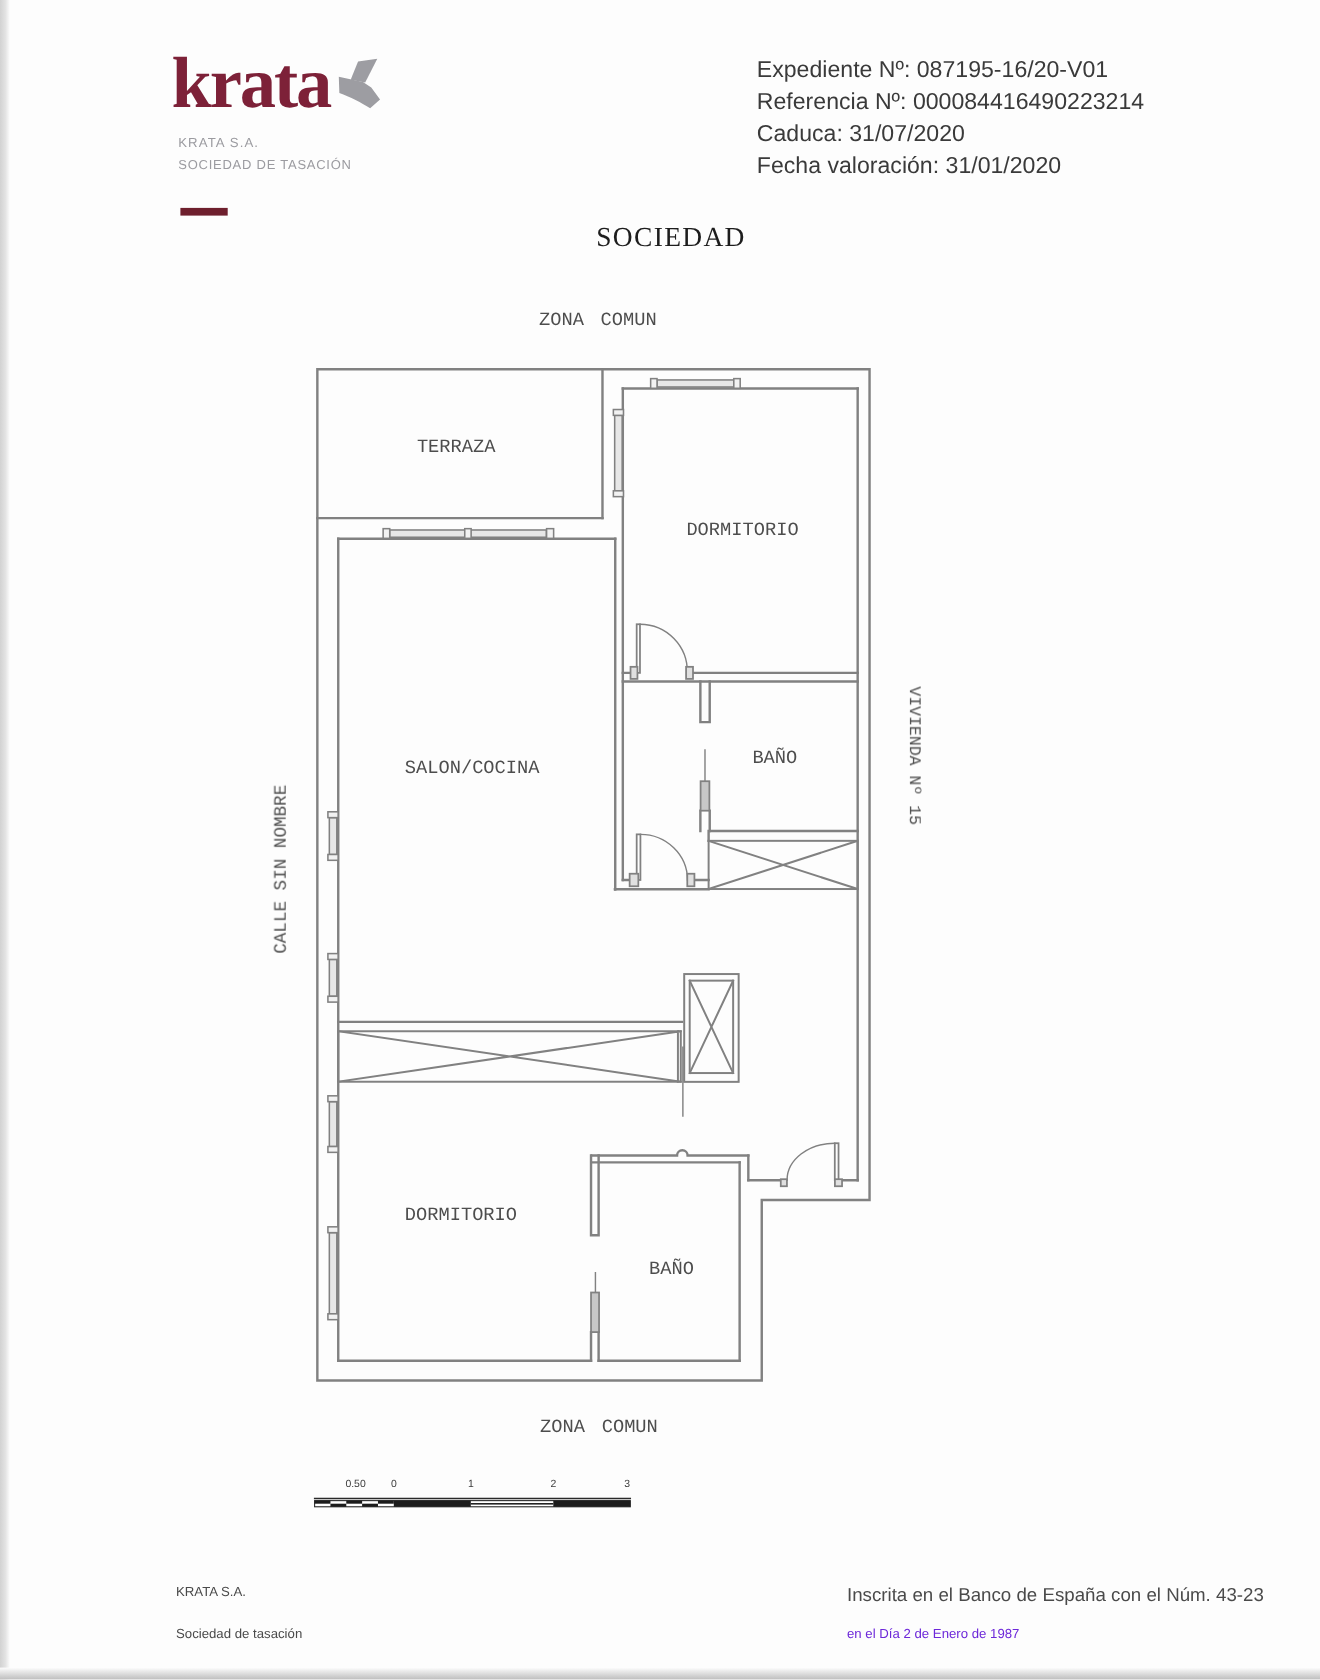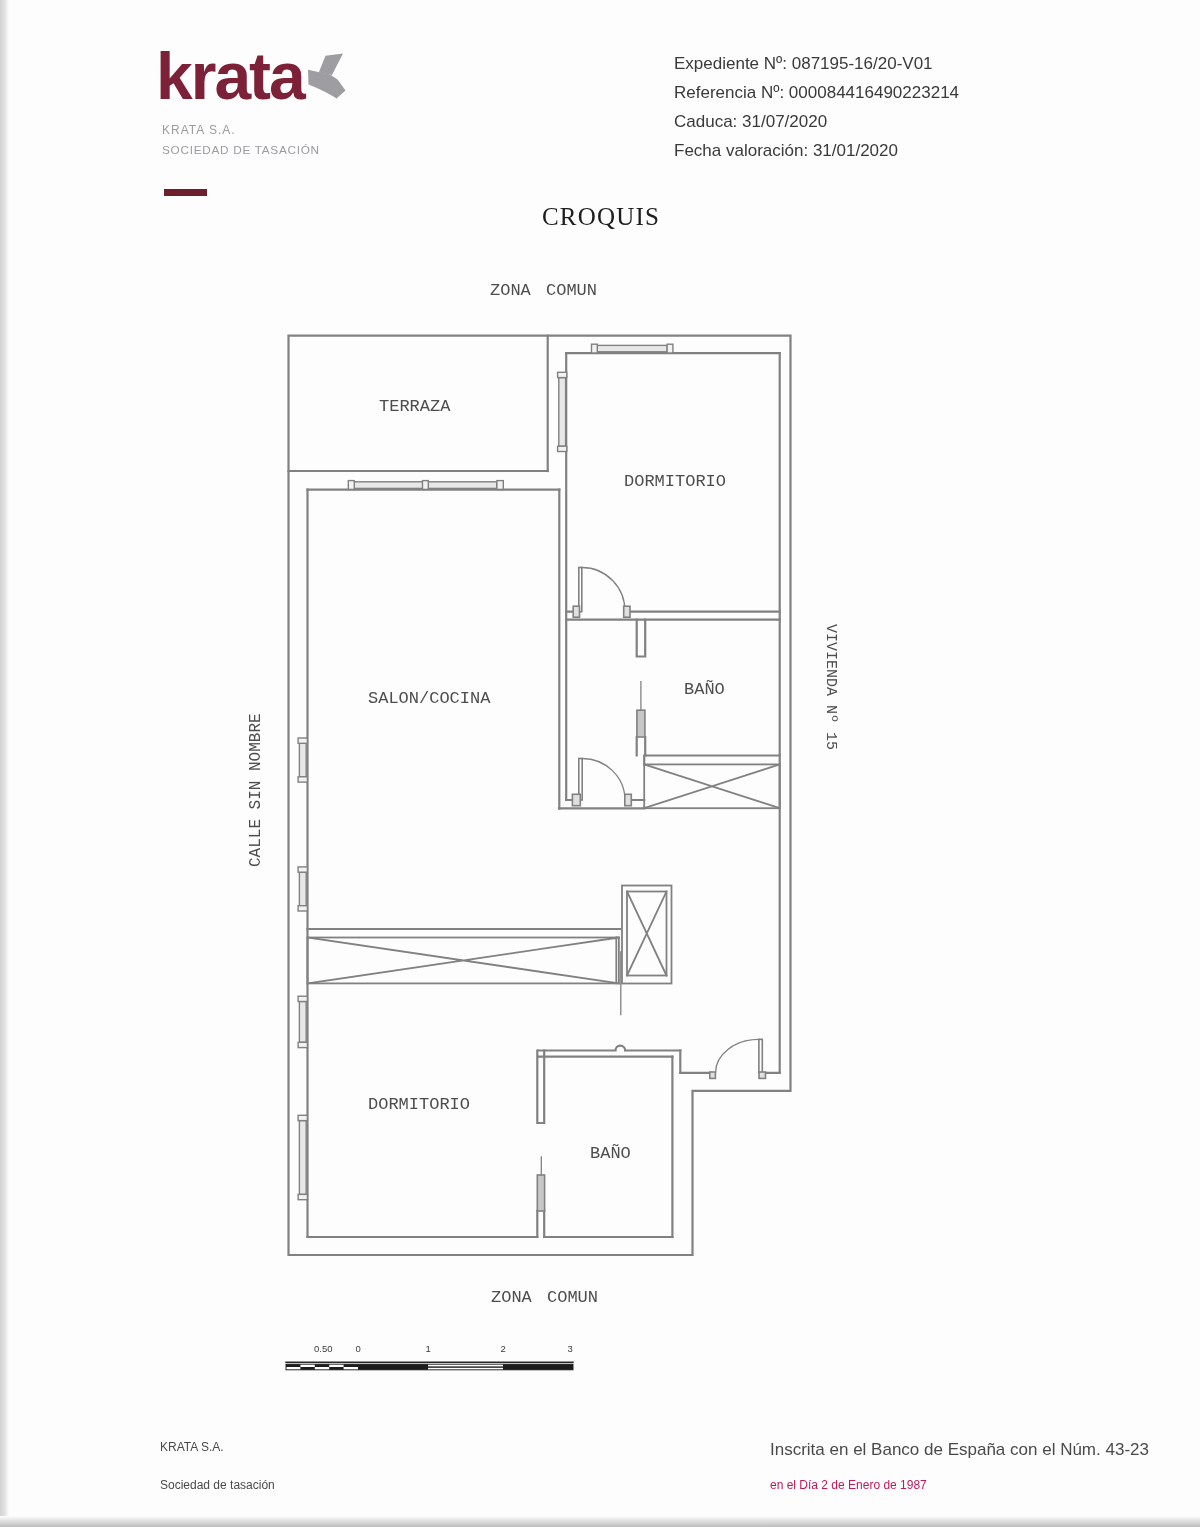--- a/index.html
+++ b/index.html
@@ -1,28 +1,28 @@
 <!DOCTYPE html>
 <html><head>
 <meta charset="utf-8">
 <style>
 html,body{margin:0;padding:0;background:#ffffff;}
 #page{position:relative;width:1200px;height:1527px;background:#fdfdfd;overflow:hidden;font-family:"Liberation Sans",sans-serif;}
 .leftedge{position:absolute;left:0;top:0;width:9px;height:1527px;background:linear-gradient(90deg,#d2d2d2 0%,#e3e3e3 55%,#fdfdfd 100%);}
 .bottomedge{position:absolute;left:0;top:1516px;width:1200px;height:11px;background:linear-gradient(180deg,#fdfdfd 0%,#bdbdbd 100%);}
-.logo{position:absolute;left:156px;top:38px;color:#7d2138;font-size:66px;font-weight:bold;letter-spacing:-2px;font-family:Liberation Sans, sans-serif;}
+.logo{position:absolute;left:156px;top:38px;color:#7d2138;font-size:66px;font-weight:bold;letter-spacing:-2px;font-family:Liberation Serif, serif;}
 .co1{position:absolute;left:162px;top:123px;color:#9b9ba0;font-size:12px;letter-spacing:1px;}
 .co2{position:absolute;left:162px;top:143px;color:#9b9ba0;font-size:11.8px;letter-spacing:0.7px;}
 .bar{position:absolute;left:164px;top:189px;width:43px;height:7px;background:#6e1f2d;}
-.info{position:absolute;left:674px;top:49px;color:#3a3a3a;font-size:17px;line-height:29px;}
+.info{position:absolute;left:688px;top:49px;color:#3a3a3a;font-size:21px;line-height:29px;}
 .title{position:absolute;left:542px;top:203px;color:#1d1d1d;font-size:25px;font-family:"Liberation Serif",serif;letter-spacing:1.2px;}
 .f1{position:absolute;left:160px;top:1440px;color:#4a4a4a;font-size:12px;}
 .f2{position:absolute;left:160px;top:1478px;color:#4a4a4a;font-size:12px;}
 .f3{position:absolute;left:770px;top:1440px;color:#4a4a4a;font-size:17px;}
-.f4{position:absolute;left:770px;top:1478px;color:#be185d;font-size:12px;}
+.f4{position:absolute;left:770px;top:1478px;color:#6d28d9;font-size:12px;}
 </style>
 </head>
 <body>
 <div id="page">
 
 <div class="leftedge"></div>
 
 <div class="bottomedge"></div>
 
 <div class="logo">krata</div>
@@ -33,21 +33,21 @@
 </svg>
 
 <div class="co1">KRATA S.A.</div>
 
 <div class="co2">SOCIEDAD DE TASACIÓN</div>
 
 <div class="bar"></div>
 
 <div class="info">Expediente Nº: 087195-16/20-V01<br>Referencia Nº: 000084416490223214<br>Caduca: 31/07/2020<br>Fecha valoración: 31/01/2020</div>
 
-<div class="title">CROQUIS</div>
+<div class="title">SOCIEDAD</div>
 
 <svg id="plan" style="position:absolute;left:0;top:0;" width="1200" height="1527" viewBox="0 0 1200 1527" fill="none" stroke-linecap="square">
 <defs>
         <filter id="soften" x="-2%" y="-2%" width="104%" height="104%">
           <feGaussianBlur stdDeviation="0.42"></feGaussianBlur>
         </filter>
       </defs>
 <g filter="url(#soften)">
 <g stroke="#818181" stroke-width="2.2">
 

